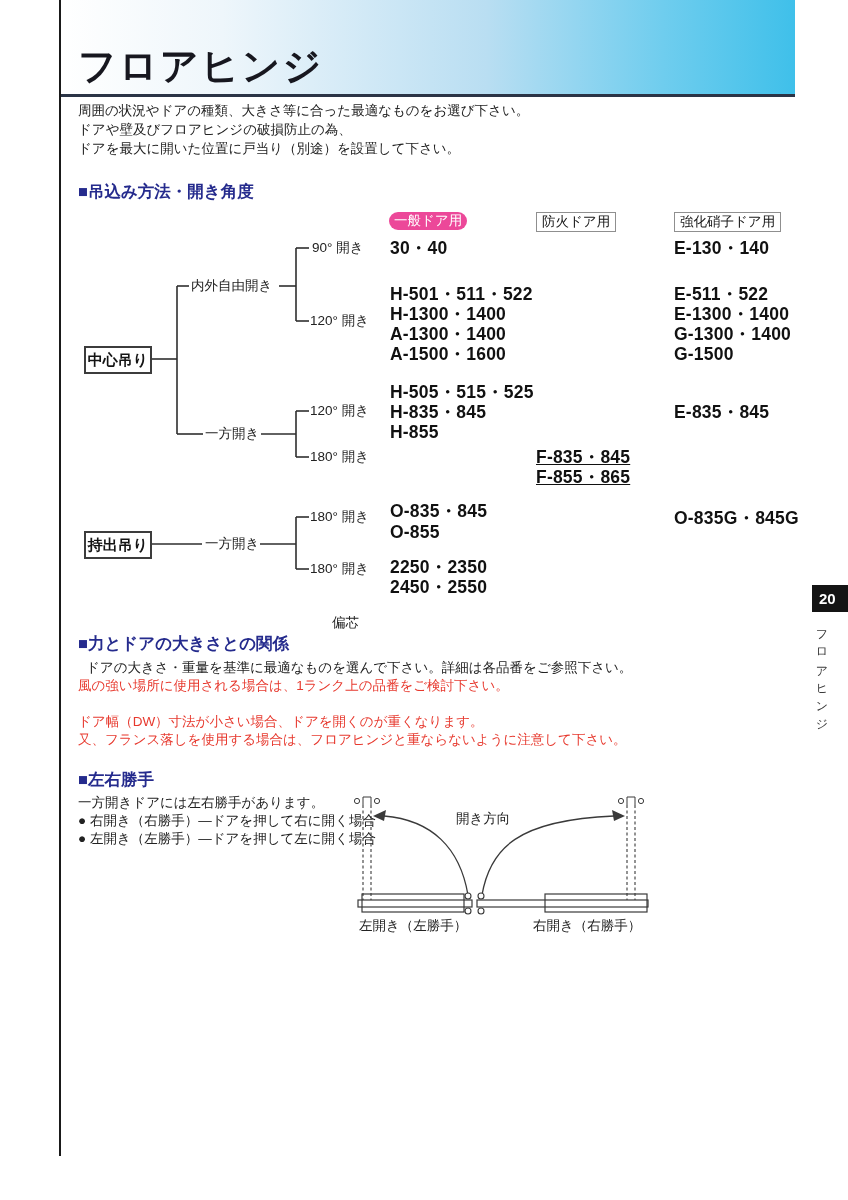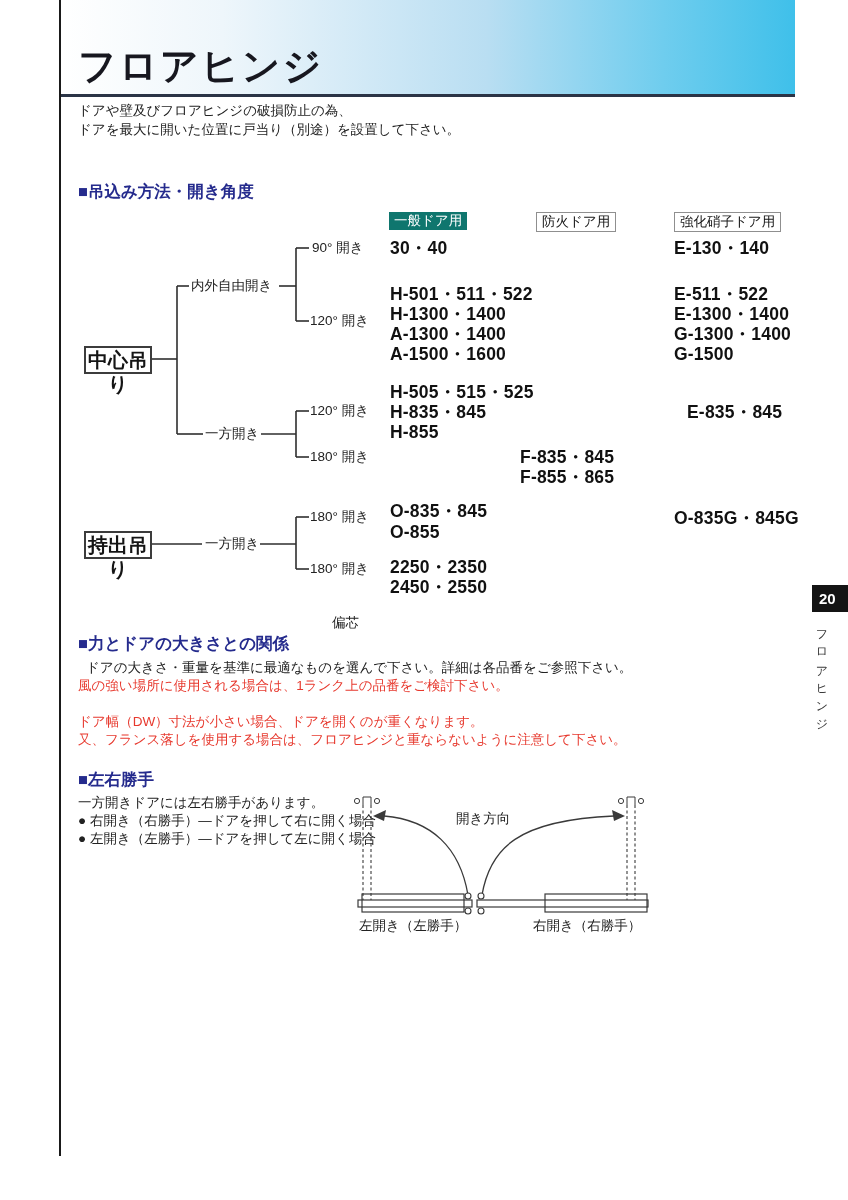--- a/index.html
+++ b/index.html
@@ -22,27 +22,27 @@
     background:linear-gradient(90deg,#ffffff 0%,#eef6fb 22%,#b9def2 58%,#6fcdee 82%,#3fc0ea 100%);
     border-bottom:3px solid #2b3446;
   }
   .page-title{left:78px;top:44px;font-size:38px;line-height:44px;font-weight:bold;color:#17171f;letter-spacing:2px;}
   
   .intro{left:78px;top:102px;font-size:13.5px;line-height:18.8px;color:#222;}
   
   .sec-head{font-size:16.5px;line-height:18px;font-weight:bold;color:var(--navy);}
   
   .col-head{font-size:13.5px;line-height:16px;padding:1px 5px;}
-  .col-head.solid{background:#0f766e;color:#fff;}
+  .col-head.solid{background:#ec4899;color:#fff;border-radius:9px;}
   .col-head.outline{border:1px solid #8f8f8f;color:#141414;}
   
   .tree-label{font-size:13.5px;line-height:18px;color:#222;}
   .node-box{
     border:2px solid #3c3c3c;width:64px;height:24px;line-height:24px;
-    text-align:center;font-size:20px;font-weight:bold;color:#141414;background:#fff;
+    text-align:center;font-size:15px;font-weight:bold;color:#141414;background:#fff;
   }
   
   .prod{font-weight:bold;font-size:17.5px;line-height:20px;color:#111;letter-spacing:0.2px;}
   .prod.lh21{line-height:21px;}
   
   .body-text{font-size:13.5px;line-height:18px;color:#222;}
   .red{color:var(--red);}
   
   .diag-label{font-size:13.5px;line-height:16px;color:#222;}
   
@@ -106,20 +106,21 @@
       <circle cx="481" cy="911" r="3" fill="#fff" stroke-width="1.1"></circle>
     </g>
   </svg>
 
   <div class="abs vrule"></div>
 
   <div class="abs banner"></div>
   <div class="abs page-title nowrap">フロアヒンジ</div>
 
   <div class="abs intro">
+    <div class="nowrap">周囲の状況やドアの種類、大きさ等に合った最適なものをお選び下さい。</div>
     <div class="nowrap">ドアや壁及びフロアヒンジの破損防止の為、</div>
     <div class="nowrap">ドアを最大に開いた位置に戸当り（別途）を設置して下さい。</div>
   </div>
 
   <div class="abs sec-head nowrap" style="left:78px;top:182px;">■吊込み方法・開き角度</div>
 
   <div class="abs col-head solid nowrap" style="left:389px;top:212px;">一般ドア用</div>
   <div class="abs col-head outline nowrap" style="left:536px;top:212px;">防火ドア用</div>
   <div class="abs col-head outline nowrap" style="left:674px;top:212px;">強化硝子ドア用</div>
 
@@ -151,23 +152,23 @@
     <div class="nowrap">E-1300・1400</div>
     <div class="nowrap">G-1300・1400</div>
     <div class="nowrap">G-1500</div>
   </div>
 
   <div class="abs prod" style="left:390px;top:382px;">
     <div class="nowrap">H-505・515・525</div>
     <div class="nowrap">H-835・845</div>
     <div class="nowrap">H-855</div>
   </div>
-  <div class="abs prod nowrap" style="left:674px;top:402px;margin-left:13px;">E-835・845</div>
-
-  <div class="abs prod" style="left:520px;top:447px;">
+  <div class="abs prod nowrap" style="left:674px;top:402px;">E-835・845</div>
+
+  <div class="abs prod" style="left:536px;top:447px;text-decoration:underline;">
     <div class="nowrap">F-835・845</div>
     <div class="nowrap">F-855・865</div>
   </div>
 
   <div class="abs prod lh21" style="left:390px;top:501px;">
     <div class="nowrap">O-835・845</div>
     <div class="nowrap">O-855</div>
   </div>
   <div class="abs prod nowrap" style="left:674px;top:508px;">O-835G・845G</div>
 

